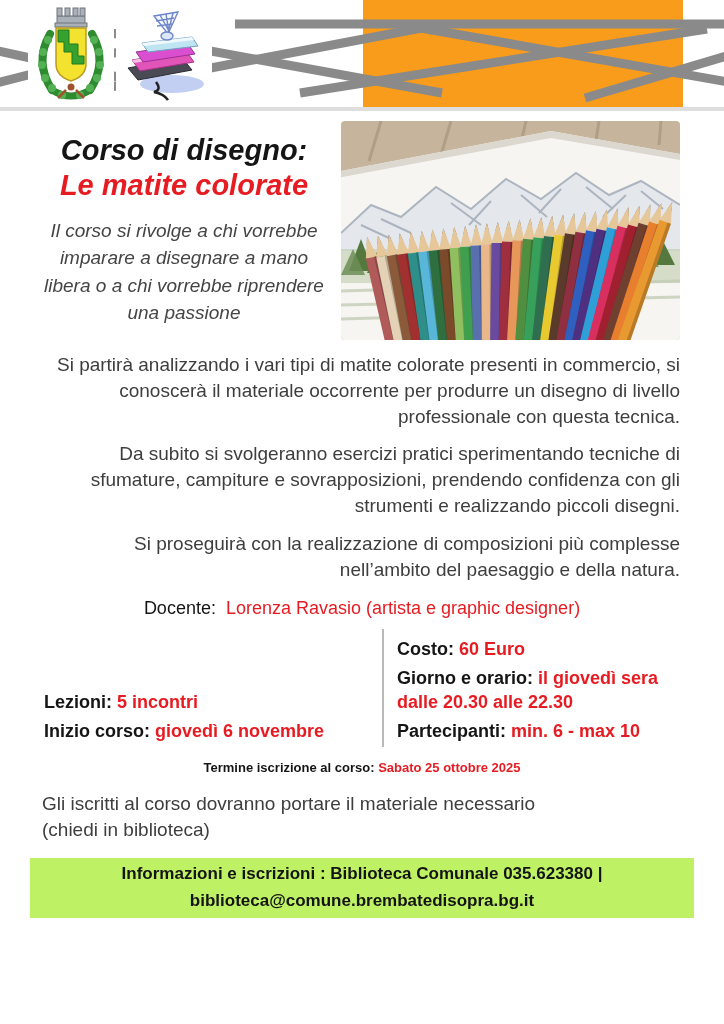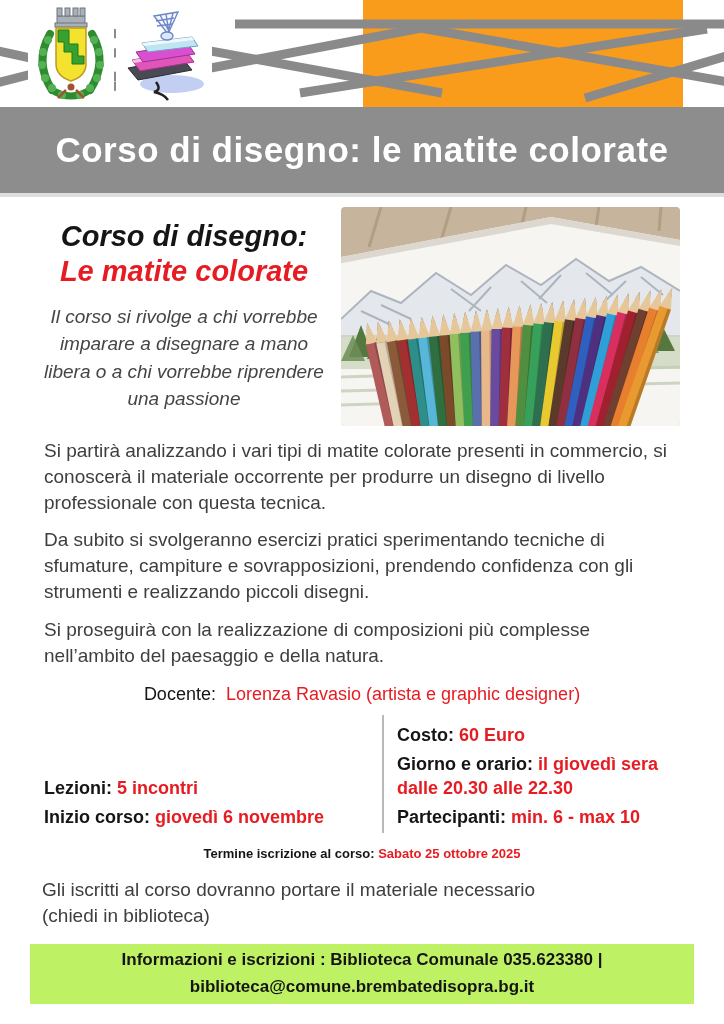--- a/index.html
+++ b/index.html
@@ -33,21 +33,21 @@
   .photo-wrap{position:relative; width:339px; height:219px; margin-left:9px;}
   .photo-wrap > svg.photo{width:339px; height:219px; display:block; border-radius:4px;}
   .badge{position:absolute; right:-36px; top:9px; width:118px; height:114px; z-index:3;}
   .badge svg{position:absolute; inset:0; width:118px; height:114px;}
   .badge-text{
     position:absolute; inset:0; display:flex; flex-direction:column;
     align-items:center; justify-content:center; gap:4px;
     color:#ffffff; font-weight:bold; font-size:19px; line-height:1;
   }
   
-  .para{width:636px; margin:12px auto 0; text-align:left; font-size:19px; color:#3e3e3e; line-height:1.36;}
+  .para{width:636px; margin:12px auto 0; text-align:right; font-size:19px; color:#3e3e3e; line-height:1.36;}
   .docente{margin:15px auto 0; text-align:center; font-size:18px; font-weight:normal; color:#151515;}
   .docente .red{color:#e61c22;}
   
   .info{position:relative; display:flex; margin:10px 44px 0; min-height:118px;align-items:flex-end;}
   .info-col{display:flex; flex-direction:column; justify-content:space-between;}
   .info-col.left{width:338px;}
   .info-col.right{flex:1; padding-left:13px;}
   .info-divider{width:2px; background:#b9b9b9; align-self:stretch;}
   .info-row{font-size:18px; font-weight:bold; color:#151515; line-height:1.3; padding:3px 0;}
   .info-row .red{color:#e61c22;}
@@ -140,23 +140,20 @@
           <polygon points="38,6 62,2 52,24"></polygon>
           <path d="M44,5 L54,23 M50,4 L53,23 M57,3 L52,23 M40,11 L58,8 M41,16 L56,14"></path>
           <ellipse cx="51" cy="26" rx="6" ry="4" fill="#dce8f8"></ellipse>
         </g>
 
         <path d="M40,72 q6,8 -2,10 q10,2 14,8" stroke="#222" stroke-width="2.5" fill="none"></path>
       </svg>
     </div>
   </div>
 
-  <div class="banner">
-    <span>Corso di disegno: le matite colorate</span>
-  </div>
   <div class="banner-rule"></div>
 
   <div class="intro-row">
     <div class="intro-left">
       <div class="intro-title">Corso di disegno:</div>
       <div class="intro-title-red">Le matite colorate</div>
       <div class="intro-text">Il corso si rivolge a chi vorrebbe imparare a disegnare a mano libera o a chi vorrebbe riprendere una passione</div>
     </div>
 
     <div class="photo-wrap">

